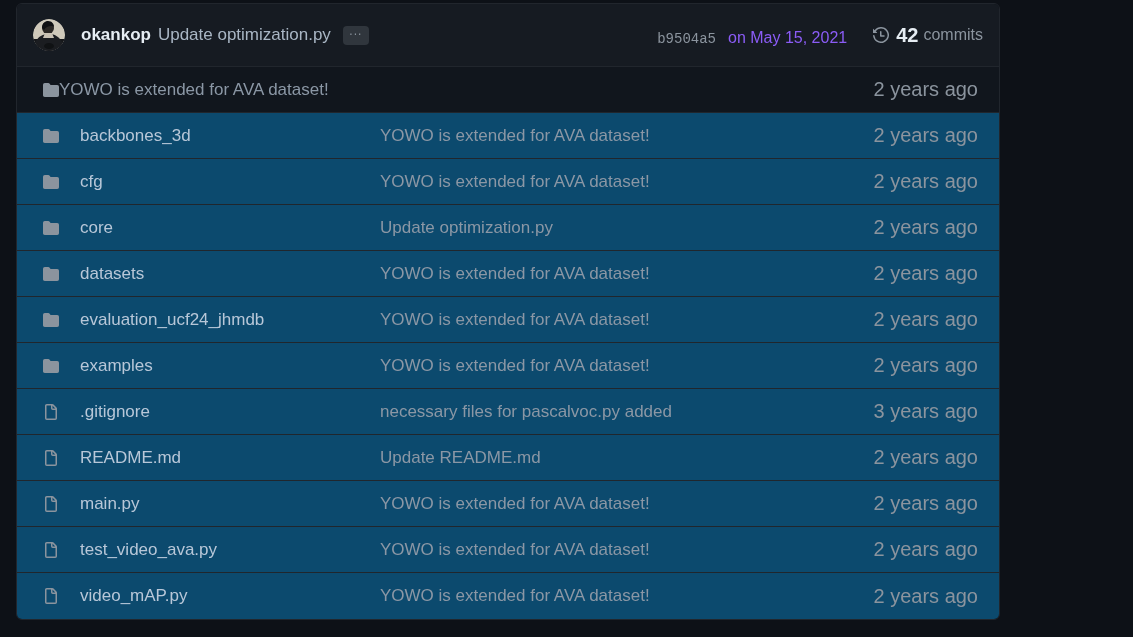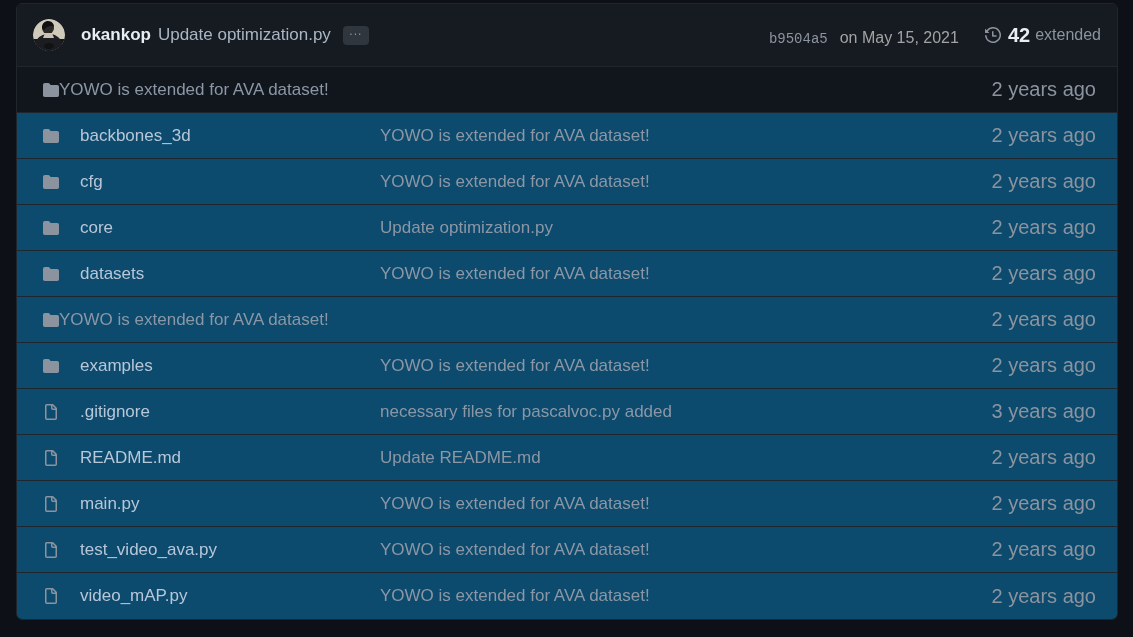--- a/index.html
+++ b/index.html
@@ -9,21 +9,21 @@
     height: 637px;
     background: #0d1117;
     font-family: "Liberation Sans", "DejaVu Sans", sans-serif;
     overflow: hidden;
   }
 
   .repo-files {
     position: absolute;
     left: 16px;
     top: 3px;
-    width: 1102px;
+    width: 984px;
     border: 1px solid #21262d;
     border-radius: 6px;
     overflow: hidden;
     background: #0d1117;
   }
 
   
   .commit-header {
     display: flex;
     align-items: center;
@@ -86,21 +86,21 @@
 
   .commit-sha {
     font-family: "Liberation Mono", "DejaVu Sans Mono", monospace;
     font-size: 14px;
     color: #8b949e;
   }
 
   .commit-date {
     margin-left: 12px;
     font-size: 16px;
-    color: #a3a3a3;
+    color: #8b5cf6;
   }
 
   .commits-link {
     margin-left: 26px;
     display: flex;
     align-items: center;
     color: #8b949e;
     font-size: 16px;
     cursor: pointer;
   }
@@ -198,21 +198,21 @@
       <span class="commit-sha">b9504a5</span>
       <span class="commit-date">on May 15, 2021</span>
       <span class="commits-link">
         <span>
           <svg width="16" height="16" viewBox="0 0 16 16" aria-hidden="true">
             <path d="M1.643 3.143L.427 1.927A.25.25 0 000 2.104V5.75c0 .138.112.25.25.25h3.646a.25.25 0 00.177-.427L2.715 4.215a6.5 6.5 0 11-1.18 4.458.75.75 0 10-1.493.154 8.001 8.001 0 101.6-5.684z"></path>
             <path d="M7.75 4a.75.75 0 01.75.75v3.5h2.5a.75.75 0 010 1.5h-3.25a.75.75 0 01-.75-.75v-4.25A.75.75 0 017.75 4z"></path>
           </svg>
         </span>
         <span class="commits-count">42</span>
-        <span class="commits-word">extended</span>
+        <span class="commits-word">commits</span>
       </span>
     </div>
   </div>
 
   <div id="file-list">
       <div class="file-row alt">
         <span class="file-icon">
           <svg width="16" height="16" viewBox="0 0 16 16" aria-hidden="true">
             <path fill="#8b949e" d="M1.75 1A1.75 1.75 0 000 2.75v10.5C0 14.216.784 15 1.75 15h12.5A1.75 1.75 0 0016 13.25v-8.5A1.75 1.75 0 0014.25 3h-6.5a.25.25 0 01-.2-.1l-.9-1.2c-.33-.44-.85-.7-1.4-.7h-3.5z"></path>
           </svg>
@@ -259,20 +259,21 @@
         <span class="file-name">datasets</span>
         <span class="file-commit">YOWO is extended for AVA dataset!</span>
         <span class="file-age">2 years ago</span>
       </div>
       <div class="file-row">
         <span class="file-icon">
           <svg width="16" height="16" viewBox="0 0 16 16" aria-hidden="true">
             <path fill="#8b949e" d="M1.75 1A1.75 1.75 0 000 2.75v10.5C0 14.216.784 15 1.75 15h12.5A1.75 1.75 0 0016 13.25v-8.5A1.75 1.75 0 0014.25 3h-6.5a.25.25 0 01-.2-.1l-.9-1.2c-.33-.44-.85-.7-1.4-.7h-3.5z"></path>
           </svg>
         </span>
+        <span class="file-name">evaluation_ucf24_jhmdb</span>
         <span class="file-commit">YOWO is extended for AVA dataset!</span>
         <span class="file-age">2 years ago</span>
       </div>
       <div class="file-row">
         <span class="file-icon">
           <svg width="16" height="16" viewBox="0 0 16 16" aria-hidden="true">
             <path fill="#8b949e" d="M1.75 1A1.75 1.75 0 000 2.75v10.5C0 14.216.784 15 1.75 15h12.5A1.75 1.75 0 0016 13.25v-8.5A1.75 1.75 0 0014.25 3h-6.5a.25.25 0 01-.2-.1l-.9-1.2c-.33-.44-.85-.7-1.4-.7h-3.5z"></path>
           </svg>
         </span>
         <span class="file-name">examples</span>

